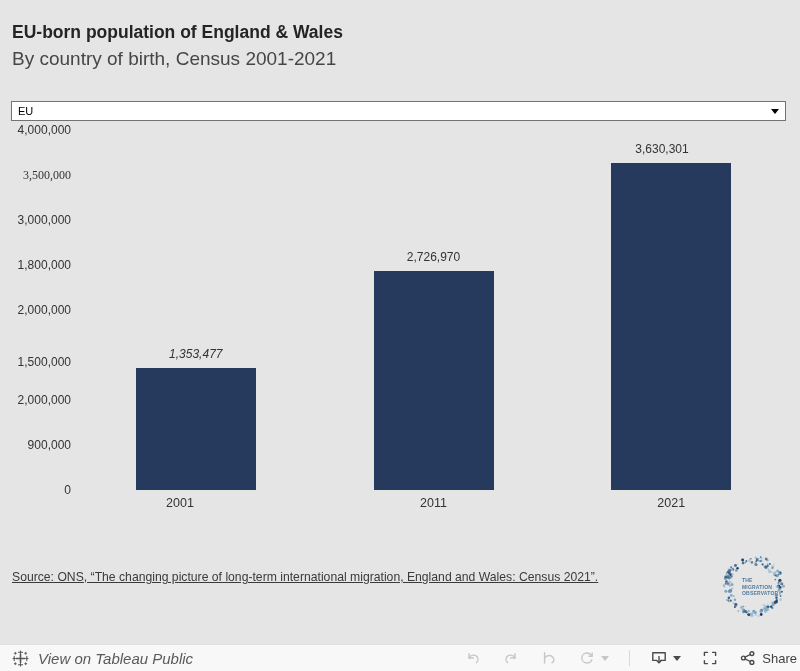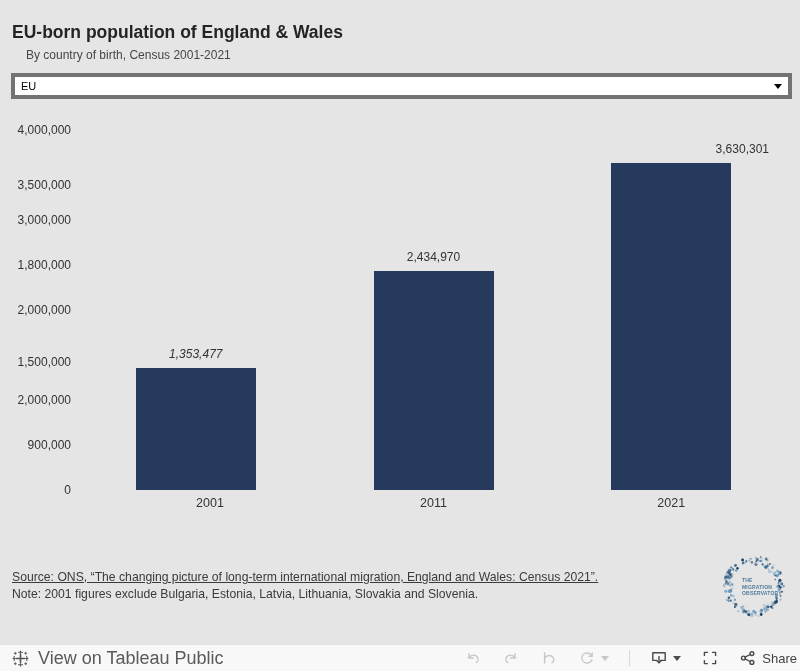--- a/index.html
+++ b/index.html
@@ -1,21 +1,21 @@
 <!DOCTYPE html>
 <html><head>
 <meta charset="utf-8">
 <style>
   html,body{margin:0;padding:0;background:#fff;}
   .app{position:relative;width:800px;height:671px;background:#e5e5e5;overflow:hidden;
        font-family:"Liberation Sans",sans-serif;padding-left:9px;}
   .title{position:absolute;left:12px;top:22px;font-size:17.5px;font-weight:700;color:#242424;}
-  .subtitle{position:absolute;left:12px;top:48px;font-size:12px;color:#464646;margin-left:14px;}
-
-  .filter{position:absolute;left:11px;top:73px;width:761px;height:18px;border:4px solid #737373;
+  .subtitle{position:absolute;left:12px;top:48px;font-size:19px;color:#464646;}
+
+  .filter{position:absolute;left:11px;top:101px;width:761px;height:18px;border:1px solid #737373;
           background:#fff;display:flex;align-items:center;justify-content:space-between;
           padding:0 6px;cursor:pointer;}
   .filter-value{font-size:11px;color:#000;}
   .filter-caret{width:0;height:0;border-left:4px solid transparent;border-right:4px solid transparent;
                 border-top:5px solid #000;}
 
   .stage{position:absolute;left:0;top:0;right:0;bottom:0;}
   .ytick{position:absolute;left:0;width:71px;text-align:right;font-size:12px;color:#333;line-height:16px;}
   .bar{position:absolute;cursor:pointer;}
   .bar-value{position:absolute;width:140px;text-align:center;font-size:12px;color:#333;}
@@ -25,21 +25,21 @@
   .src1{top:570px;text-decoration:underline;} .src2{top:587px;}
 
   .logo{position:absolute;left:722px;top:554px;width:64px;height:64px;}
   .logo-text{font-size:5px;font-weight:700;fill:#527a9c;letter-spacing:.2px;
              font-family:"Liberation Sans",sans-serif;}
 
   .toolbar{position:absolute;left:0;right:0;bottom:0;height:26px;background:#f8f8f8;
            border-top:1px solid #e3e3e3;display:flex;align-items:center;
            justify-content:space-between;padding:0 12px;}
   .tb-left{display:flex;align-items:center;gap:9px;cursor:pointer;}
-  .tb-label{font-size:18px;color:#5a5a5a;}
+  .tb-label{font-size:15px;color:#5a5a5a;font-style:italic;}
   .tb-right{display:flex;align-items:center;gap:20px;}
   .tb-btn{display:flex;align-items:center;gap:5px;cursor:pointer;}
   .icon-muted{color:#c7c7c7;}
   .icon-dark{color:#4a4a4a;}
   .tb-divider{width:1px;height:16px;background:#d8d8d8;}
   .share-label{font-size:13px;color:#434343;}
   .ic{display:block;}
   .ic path,.ic polyline,.ic circle{fill:none;stroke:currentColor;stroke-width:1.4;
       stroke-linecap:round;stroke-linejoin:round;}
   .caret{display:block;} .caret path{fill:currentColor;stroke:none;}
@@ -53,41 +53,40 @@
   <div class="title">EU-born population of England &amp; Wales</div>
   <div class="subtitle">By country of birth, Census 2001-2021</div>
 
   <div class="filter">
     <span class="filter-value">EU</span>
     <span class="filter-caret"></span>
   </div>
 
   <div class="stage" id="stage">
       <div class="ytick" style="top: 122px;">4,000,000</div>
-      <div class="ytick" style="top: 177px;">3,500,000</div>
+      <div class="ytick" style="top: 167px; font-family: Liberation Serif, serif;">3,500,000</div>
       <div class="ytick" style="top: 212px;">3,000,000</div>
       <div class="ytick" style="top: 257px;">1,800,000</div>
       <div class="ytick" style="top: 302px;">2,000,000</div>
       <div class="ytick" style="top: 347px; margin-top: 7px;">1,500,000</div>
       <div class="ytick" style="top: 392px;">2,000,000</div>
       <div class="ytick" style="top: 437px;">900,000</div>
       <div class="ytick" style="top: 482px;">0</div>
       <div class="bar" style="left: 135.8px; top: 368.2px; width: 120px; height: 121.8px; background: rgb(38, 58, 94);"></div>
       <div class="bar-value" style="left: 125.8px; top: 347.2px; font-style: italic;">1,353,477</div>
-      <div class="xtick" style="left: 140px;">2001</div>
+      <div class="xtick" style="left: 110px;">2001</div>
       <div class="bar" style="left: 373.5px; top: 270.9px; width: 120px; height: 219.1px; background: rgb(38, 58, 94);"></div>
-      <div class="bar-value" style="left: 363.5px; top: 249.9px;">2,434,970</div>
+      <div class="bar-value" style="left: 363.5px; top: 249.9px;">2,726,970</div>
       <div class="xtick" style="left: 363.5px;">2011</div>
       <div class="bar" style="left: 611.2px; top: 163.3px; width: 120px; height: 326.7px; background: rgb(38, 58, 94);"></div>
-      <div class="bar-value" style="left: 629px; top: 142.3px; text-align: right;">3,630,301</div>
+      <div class="bar-value" style="left: 592px; top: 142.3px;">3,630,301</div>
       <div class="xtick" style="left: 601.2px;">2021</div>
     </div>
 
   <div class="source src1">Source: ONS, “The changing picture of long-term international migration, England and Wales: Census 2021”.</div>
-  <div class="source src2">Note: 2001 figures exclude Bulgaria, Estonia, Latvia, Lithuania, Slovakia and Slovenia.</div>
 
   <svg class="logo" viewBox="0 0 64 64">
     <g id="logo-dots">
         <circle cx="58.1" cy="33.9" r="1.34" fill="#16395f" opacity="0.64"></circle>
         <circle cx="7.6" cy="37.3" r="1.38" fill="#6f9cbd" opacity="0.49"></circle>
         <circle cx="34.2" cy="7.5" r="0.94" fill="#6f9cbd" opacity="0.72"></circle>
         <circle cx="24.2" cy="58.0" r="1.55" fill="#2c5f8a" opacity="0.49"></circle>
         <circle cx="46.2" cy="52.8" r="1.41" fill="#2c5f8a" opacity="0.95"></circle>
         <circle cx="6.0" cy="22.9" r="1.66" fill="#16395f" opacity="0.95"></circle>
         <circle cx="42.3" cy="12.5" r="0.93" fill="#6f9cbd" opacity="0.41"></circle>

